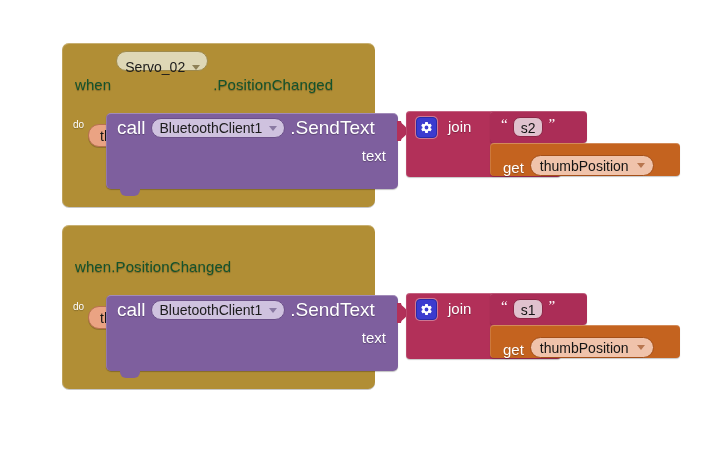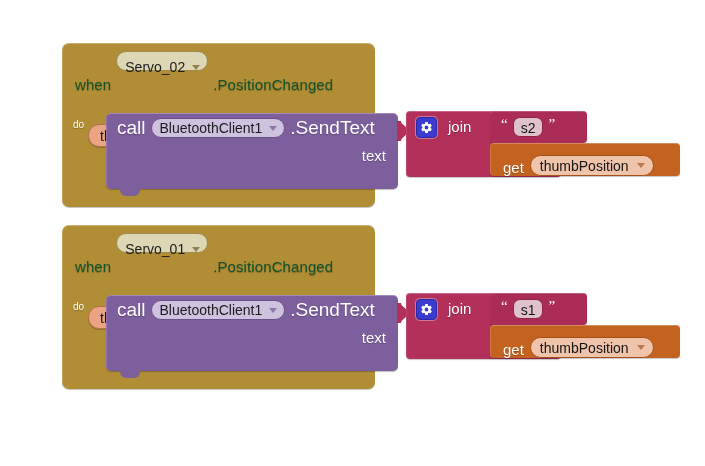--- a/index.html
+++ b/index.html
@@ -427,24 +427,20 @@
   </div>
 
   <div class="block-group" style="left:62px; top:225px; width:620px; height:170px;">
 
     <div class="event-block" style="left:0px; top:0px; width:313px; height:164px;">
       <div class="eb-inner-shade"></div>
     </div>
 
     <div class="event-header" style="left:0px; top:4px;">
       <span class="kw">when</span>
-      <span class="field-dd">
-        <span class="f-txt">Servo_01</span>
-        <span class="caret"></span>
-      </span>
       <span class="kw">.PositionChanged</span>
     </div>
 
     <div class="param-chip" style="left:26px; top:81px;">
       <span>thumbPosition</span>
     </div>
 
     <div class="do-label" style="left:11px; top:76px;">do</div>
 
     <div class="call-block" style="left:44px; top:70px; width:292px; height:76px;">

